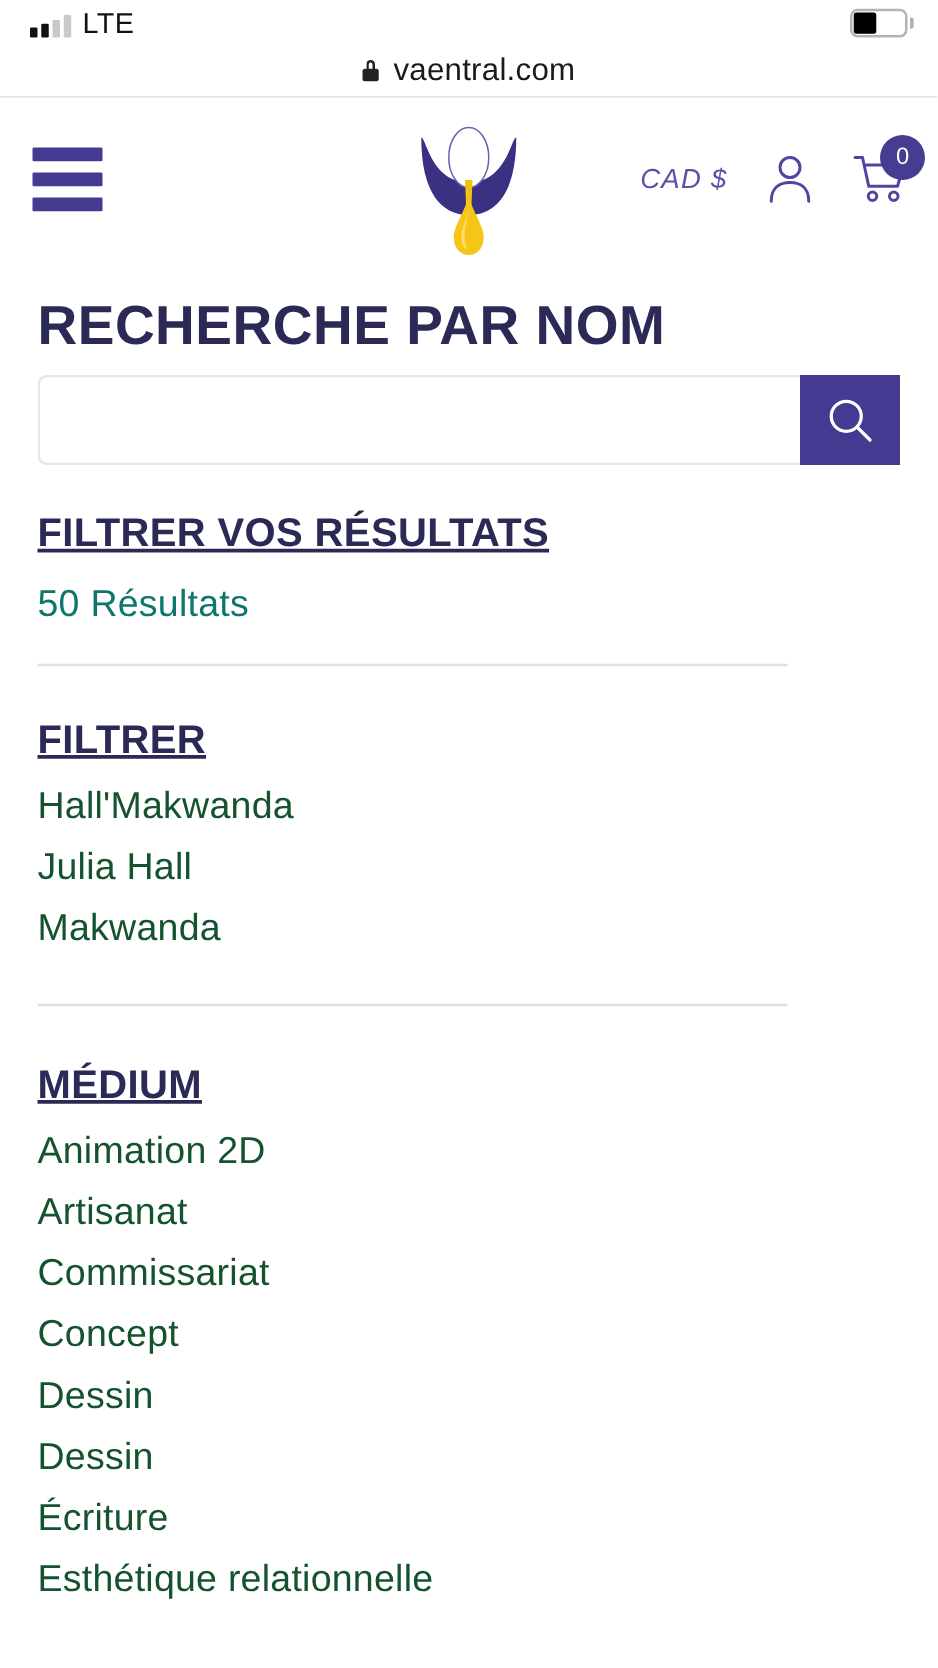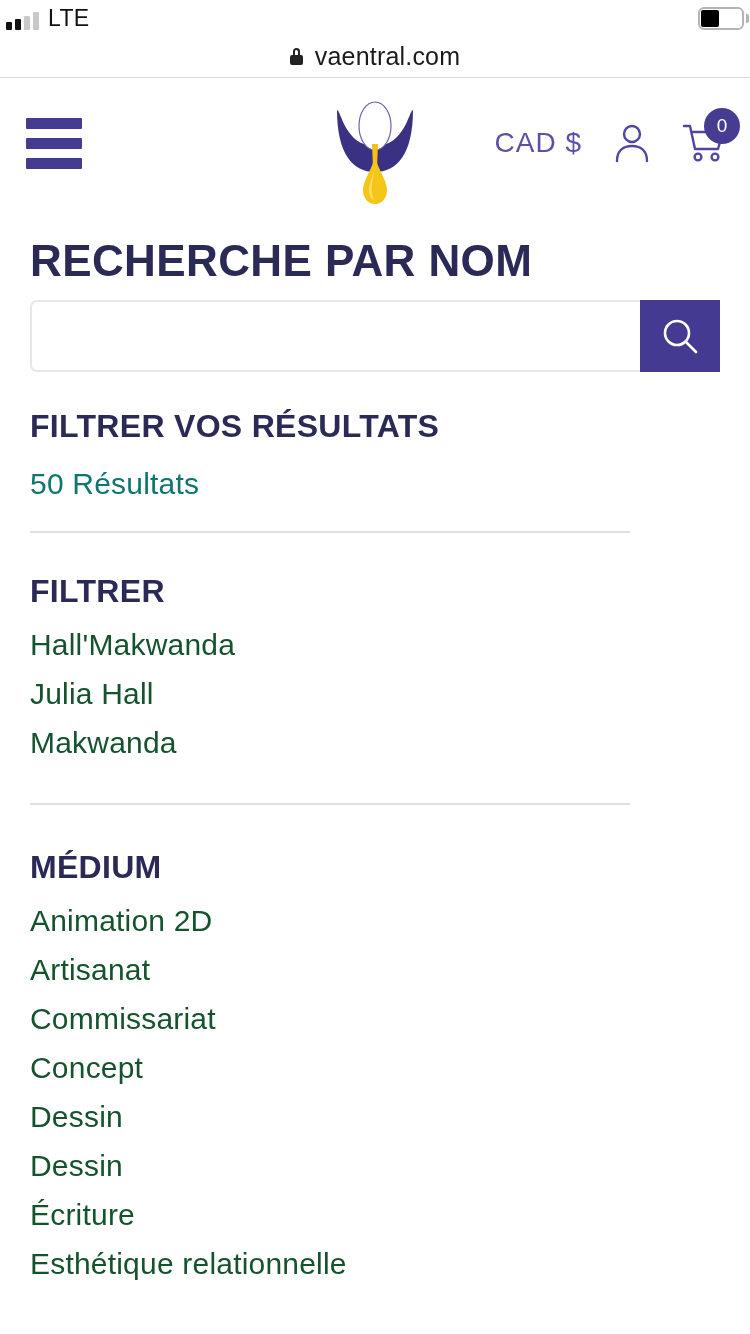--- a/index.html
+++ b/index.html
@@ -7,21 +7,21 @@
     width:750px; height:1334px;
     background:#ffffff;
     font-family:"Liberation Sans", sans-serif;
     overflow:hidden;
   }
 
   
   .statusbar {
     height:36px;
     display:flex; align-items:center; justify-content:space-between;
-    padding:0 6px;
+    padding:0 24px;
   }
   .sb-left { display:flex; align-items:flex-end; gap:9px; }
   .signal { display:flex; align-items:flex-end; gap:3px; height:18px; }
   .signal i { display:block; width:6px; border-radius:1px; background:#c9c9c9; }
   .signal i.on { background:#111111; }
   .signal i:nth-child(1){ height:8px; }
   .signal i:nth-child(2){ height:11px; }
   .signal i:nth-child(3){ height:14px; }
   .signal i:nth-child(4){ height:18px; }
   .lte { font-size:23px; color:#111; letter-spacing:.3px; line-height:1; }
@@ -71,21 +71,21 @@
   .logo {
     position:absolute; left:50%; transform:translateX(-50%);
     top:18px;
     width:100px; height:110px;
   }
 
   .header-right {
     margin-left:auto;
     display:flex; align-items:center; gap:30px;
   }
-  .currency { font-size:28px; color:#5a52a8; letter-spacing:1px; white-space:nowrap; }
+  .currency { font-size:22px; color:#5a52a8; letter-spacing:1px; white-space:nowrap;font-style:italic; }
   .icon-btn { cursor:pointer; display:flex; align-items:center; }
   .cart-wrap { position:relative; }
   .cart-badge {
     position:absolute; top:-13px; right:-12px;
     width:36px; height:36px; border-radius:50%;
     background:#463d93; color:#fff;
     display:flex; align-items:center; justify-content:center;
     font-size:19px;
   }
 
@@ -106,20 +106,21 @@
   }
   .search-btn {
     width:80px; background:#443a91; border:none;
     border-radius:0; cursor:pointer;
     display:flex; align-items:center; justify-content:center;
   }
 
   h2.section-title {
     font-size:32px; font-weight:bold; letter-spacing:.3px;
     color:#2b2a57;
+    text-decoration:underline;
   }
   .filter-title { margin-top:36px; }
   .results-count {
     font-size:30px; color:#0f766e; margin-top:22px; letter-spacing:.2px;
   }
   .divider { height:2px; background:#dfdfdf; margin-top:30px; width:600px; }
 
   .facet { margin-top:40px; }
   .facet-title { margin-bottom:10px; }
   .facet-list { list-style:none; }

